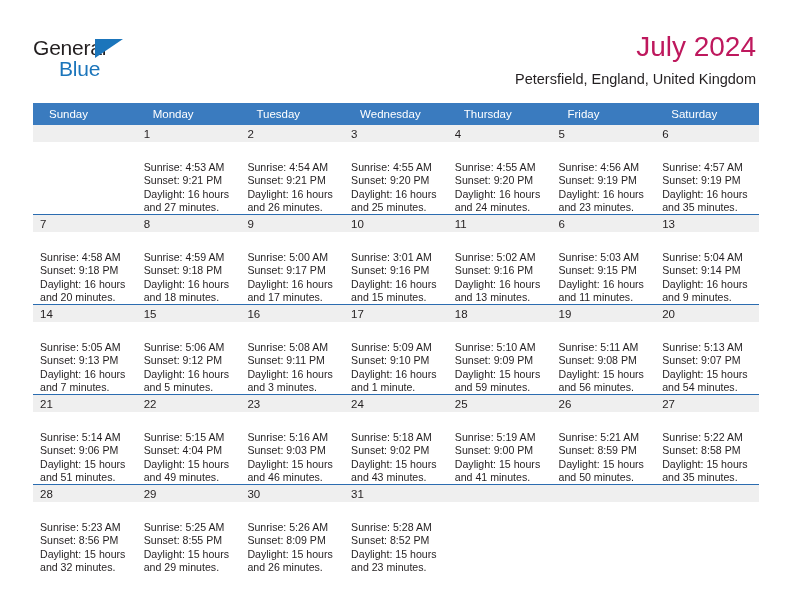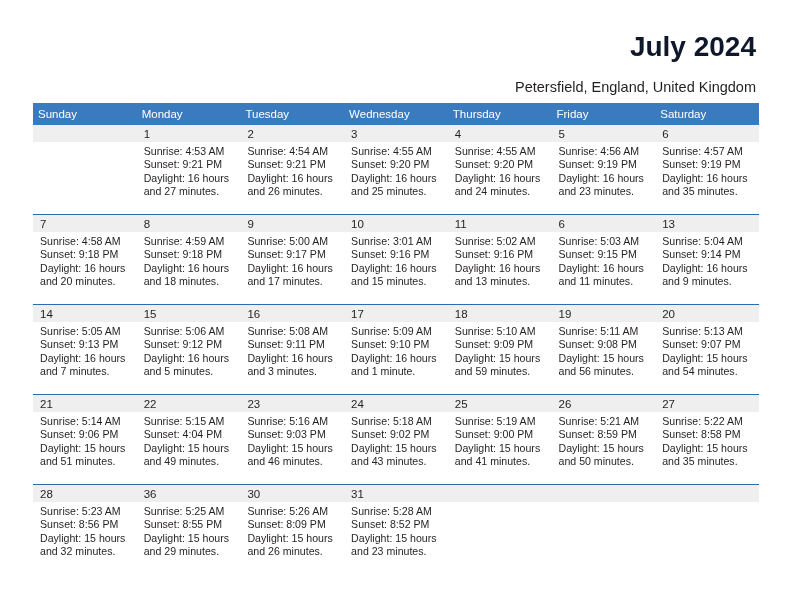--- a/index.html
+++ b/index.html
@@ -67,27 +67,27 @@
   }
 
   .title-block {
     position: absolute;
     right: 36px;
     top: 30px;
     text-align: right;
   }
   .cal-title {
     font-size: 28px;
-    font-weight: bold;
-    color: #0f172a;
+    font-weight: normal;
+    color: #be185d;
     line-height: 34px;
     white-space: nowrap;
   }
   .cal-subtitle {
-    margin-top: 14px;
+    margin-top: 6px;
     font-size: 14.5px;
     font-weight: normal;
     color: #231f20;
     line-height: 18px;
     white-space: nowrap;
   }
 
   
   .calendar {
     position: absolute;
@@ -96,21 +96,21 @@
     width: 726px;
     border-collapse: collapse;
     table-layout: fixed;
   }
   .calendar th {
     background: #3a7bbf;
     color: #ffffff;
     font-size: 11.5px;
     font-weight: normal;
     text-align: left;
-    padding: 5px 0 5px 5px;
+    padding: 5px 0 5px 16px;
     height: 21px;
     vertical-align: middle;
     border: none;
   }
   .calendar td {
     vertical-align: top;
     padding: 0;
     border: none;
     width: 103.71px;
     height: 89px;
@@ -127,35 +127,40 @@
   }
   .daynum-band {
     background: #efefef;
     height: 17px;
     padding: 1px 0 0 7px;
     font-size: 11.5px;
     color: #231f20;
     line-height: 16px;
   }
   .daybody {
-    padding: 3px 6px 0 7px;
+    padding: 19px 6px 0 7px;
     font-size: 10.6px;
     line-height: 13.4px;
     color: #231f20;
   }
   .daybody div { white-space: nowrap; }
   .empty .daynum-band { color: transparent; }
 </style>
 </head>
 <body>
 
 <div class="page">
 
   <div class="header">
 
+    <div class="logo">
+      <span class="logo-general">General</span>
+      <span class="logo-triangle"></span>
+      <span class="logo-blue">Blue</span>
+    </div>
 
     <div class="title-block">
       <div class="cal-title">July 2024</div>
       <div class="cal-subtitle">Petersfield, England, United Kingdom</div>
     </div>
 
   </div>
 
   <table class="calendar">
     <thead>
@@ -493,21 +498,21 @@
               <div class="daybody">
                 <div>Sunrise: 5:23 AM</div>
                 <div>Sunset: 8:56 PM</div>
                 <div>Daylight: 15 hours</div>
                 <div>and 32 minutes.</div>
               </div>
             </div>
           </td>
           <td>
             <div class="daycell-inner">
-              <div class="daynum-band">36</div>
+              <div class="daynum-band">29</div>
               <div class="daybody">
                 <div>Sunrise: 5:25 AM</div>
                 <div>Sunset: 8:55 PM</div>
                 <div>Daylight: 15 hours</div>
                 <div>and 29 minutes.</div>
               </div>
             </div>
           </td>
           <td>
             <div class="daycell-inner">

